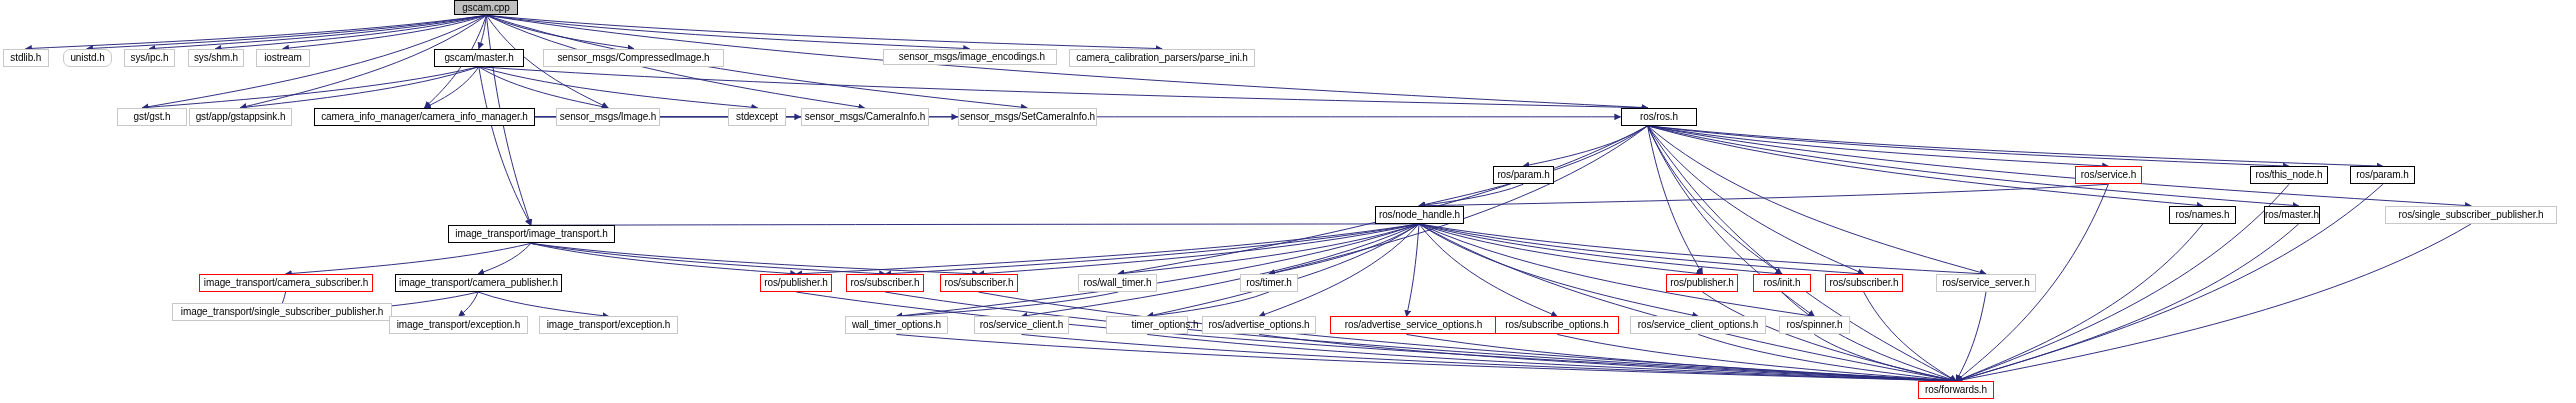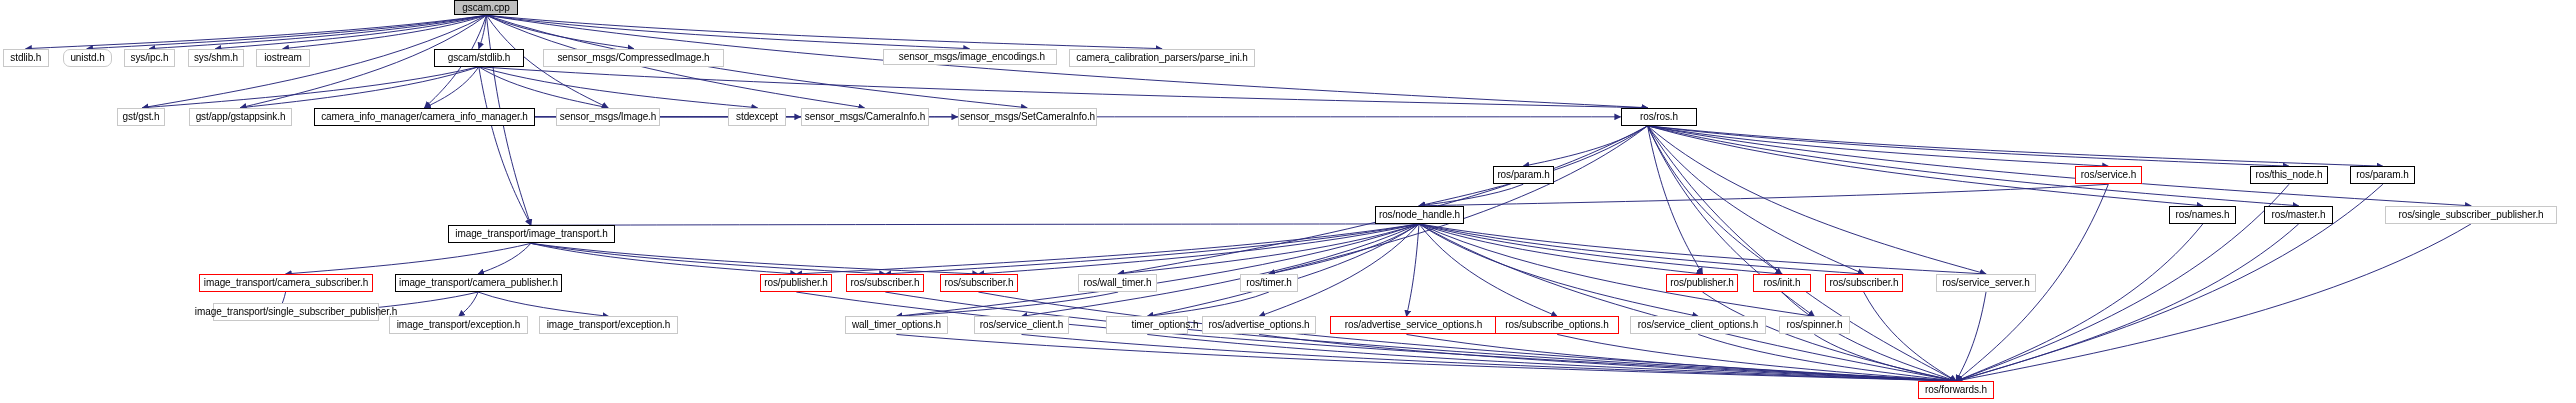--- a/index.html
+++ b/index.html
@@ -169,32 +169,32 @@
       <div class="node plain" style="left: 124px; top: 49px; width: 51px; height: 18px;">
         <span class="lbl">sys/ipc.h</span>
       </div>
       <div class="node plain" style="left: 188px; top: 49px; width: 56px; height: 18px;">
         <span class="lbl">sys/shm.h</span>
       </div>
       <div class="node plain" style="left: 256px; top: 49px; width: 54px; height: 18px;">
         <span class="lbl">iostream</span>
       </div>
       <div class="node bold" style="left: 434px; top: 49px; width: 90px; height: 18px;">
-        <span class="lbl">gscam/stdlib.h</span>
+        <span class="lbl">gscam/master.h</span>
       </div>
       <div class="node plain" style="left: 543px; top: 49px; width: 181px; height: 18px;">
         <span class="lbl">sensor_msgs/CompressedImage.h</span>
       </div>
       <div class="node plain" style="left: 883px; top: 49px; width: 174px; height: 16px; padding-left: 8px;">
         <span class="lbl">sensor_msgs/image_encodings.h</span>
       </div>
       <div class="node plain" style="left: 1069px; top: 49px; width: 186px; height: 18px;">
         <span class="lbl">camera_calibration_parsers/parse_ini.h</span>
       </div>
-      <div class="node plain" style="left: 117px; top: 108px; width: 48px; height: 18px;">
+      <div class="node plain" style="left: 117px; top: 108px; width: 70px; height: 18px;">
         <span class="lbl">gst/gst.h</span>
       </div>
       <div class="node plain" style="left: 189px; top: 108px; width: 103px; height: 18px;">
         <span class="lbl">gst/app/gstappsink.h</span>
       </div>
       <div class="node bold" style="left: 314px; top: 108px; width: 221px; height: 18px;">
         <span class="lbl">camera_info_manager/camera_info_manager.h</span>
       </div>
       <div class="node plain" style="left: 556px; top: 108px; width: 104px; height: 18px;">
         <span class="lbl">sensor_msgs/Image.h</span>
@@ -222,21 +222,21 @@
       </div>
       <div class="node bold" style="left: 2350px; top: 166px; width: 65px; height: 18px;">
         <span class="lbl">ros/param.h</span>
       </div>
       <div class="node bold" style="left: 1375px; top: 206px; width: 89px; height: 18px;">
         <span class="lbl">ros/node_handle.h</span>
       </div>
       <div class="node bold" style="left: 2169px; top: 206px; width: 67px; height: 18px;">
         <span class="lbl">ros/names.h</span>
       </div>
-      <div class="node bold" style="left: 2264px; top: 206px; width: 69px; height: 18px;">
+      <div class="node bold" style="left: 2264px; top: 206px; width: 56px; height: 18px;">
         <span class="lbl">ros/master.h</span>
       </div>
       <div class="node plain" style="left: 2385px; top: 206px; width: 172px; height: 18px;">
         <span class="lbl">ros/single_subscriber_publisher.h</span>
       </div>
       <div class="node bold" style="left: 448px; top: 225px; width: 167px; height: 18px;">
         <span class="lbl">image_transport/image_transport.h</span>
       </div>
       <div class="node red" style="left: 199px; top: 274px; width: 174px; height: 18px;">
         <span class="lbl">image_transport/camera_subscriber.h</span>
@@ -264,21 +264,21 @@
       </div>
       <div class="node red" style="left: 1753px; top: 274px; width: 58px; height: 18px;">
         <span class="lbl">ros/init.h</span>
       </div>
       <div class="node red" style="left: 1825px; top: 274px; width: 78px; height: 18px;">
         <span class="lbl">ros/subscriber.h</span>
       </div>
       <div class="node plain" style="left: 1936px; top: 274px; width: 100px; height: 18px;">
         <span class="lbl">ros/service_server.h</span>
       </div>
-      <div class="node plain" style="left: 172px; top: 303px; width: 166px; height: 18px; margin-left: 41px;">
+      <div class="node plain" style="left: 172px; top: 303px; width: 220px; height: 18px;">
         <span class="lbl">image_transport/single_subscriber_publisher.h</span>
       </div>
       <div class="node plain" style="left: 389px; top: 316px; width: 139px; height: 18px;">
         <span class="lbl">image_transport/exception.h</span>
       </div>
       <div class="node plain" style="left: 539px; top: 316px; width: 139px; height: 18px;">
         <span class="lbl">image_transport/exception.h</span>
       </div>
       <div class="node plain" style="left: 845px; top: 316px; width: 103px; height: 18px;">
         <span class="lbl">wall_timer_options.h</span>

